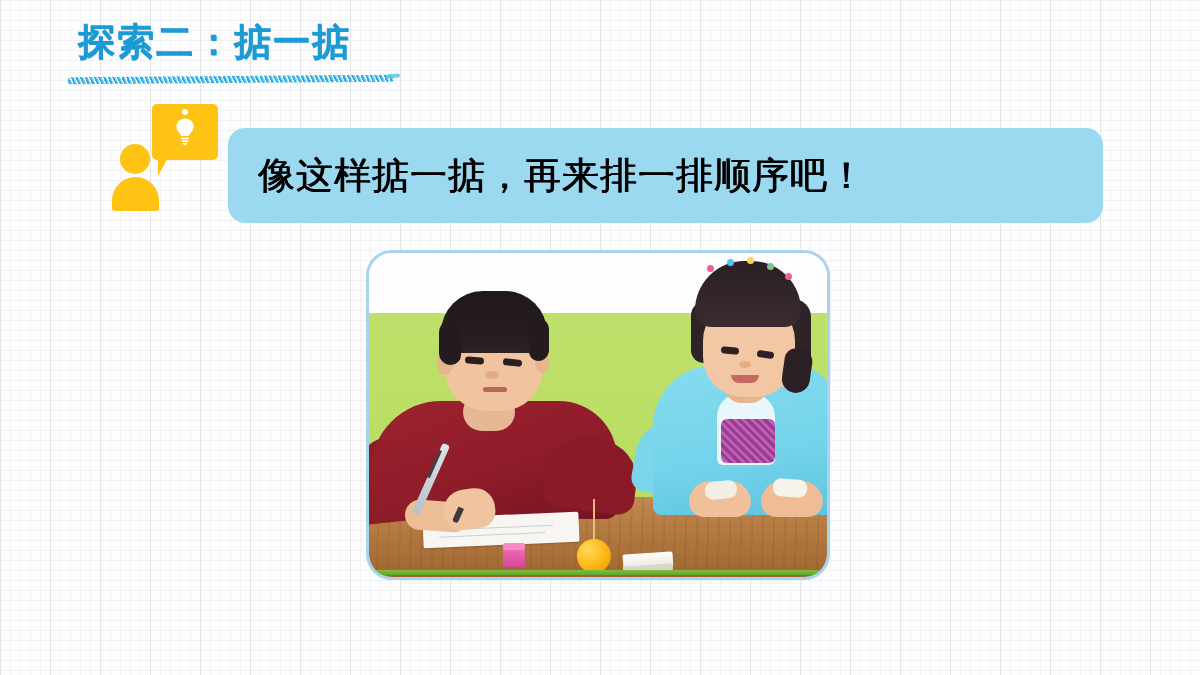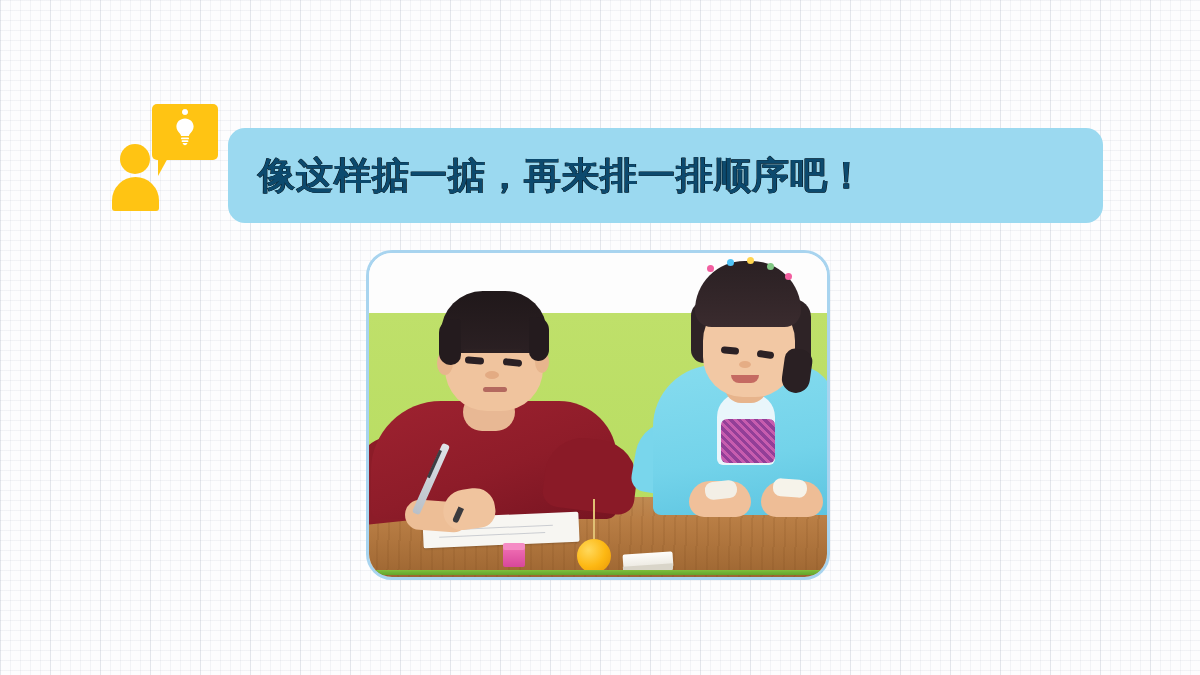--- a/index.html
+++ b/index.html
@@ -155,22 +155,22 @@
     width: 875px;
     height: 95px;
     background: #9bd9f0;
     border-radius: 17px;
     display: flex;
     align-items: center;
   }
   #instruction-text {
     margin-left: 30px;
     font-size: 37px;
-    font-weight: bold;
-    color: #0c4a6e;
+    font-weight: normal;
+    color: #000000;
     letter-spacing: 1px;
     white-space: nowrap;
     text-shadow: 0.6px 0 0 #0c0c0c, -0.6px 0 0 #0c0c0c;
   }
 
   
   #photo-frame {
     position: absolute;
     left: 366px;
     top: 250px;
@@ -622,20 +622,27 @@
     background: #d9d5c9;
     border-radius: 0 0 2px 2px;
     transform: rotate(-4deg);
   }
 </style>
 </head>
 <body>
 
 <div id="slide">
 
+  <div id="title-block">
+    <div id="title-text">探索二：掂一掂</div>
+    <div id="title-underline">
+      <div class="stroke-main"></div>
+      <div class="stroke-tail"></div>
+    </div>
+  </div>
 
   <div id="speaker-icon">
     <div id="bubble"></div>
     <div id="bubble-tail"></div>
     <svg id="bulb-svg" viewBox="0 0 46 46">
       <g fill="#ffffff">
         <path d="M23 10.5c-5.0 0-8.6 3.6-8.6 8.1 0 3.0 1.6 5.0 3.0 6.5 0.9 1.0 1.5 1.8 1.6 2.9h8.0c0.1-1.1 0.7-1.9 1.6-2.9 1.4-1.5 3.0-3.5 3.0-6.5 0-4.5-3.6-8.1-8.6-8.1z"></path>
         <rect x="19.0" y="29.4" width="8.0" height="1.9" rx="0.9"></rect>
         <rect x="19.6" y="32.2" width="6.8" height="1.9" rx="0.9"></rect>
         <path d="M20.6 35.0h4.8c-0.3 1.4-1.2 2.2-2.4 2.2s-2.1-0.8-2.4-2.2z"></path>

